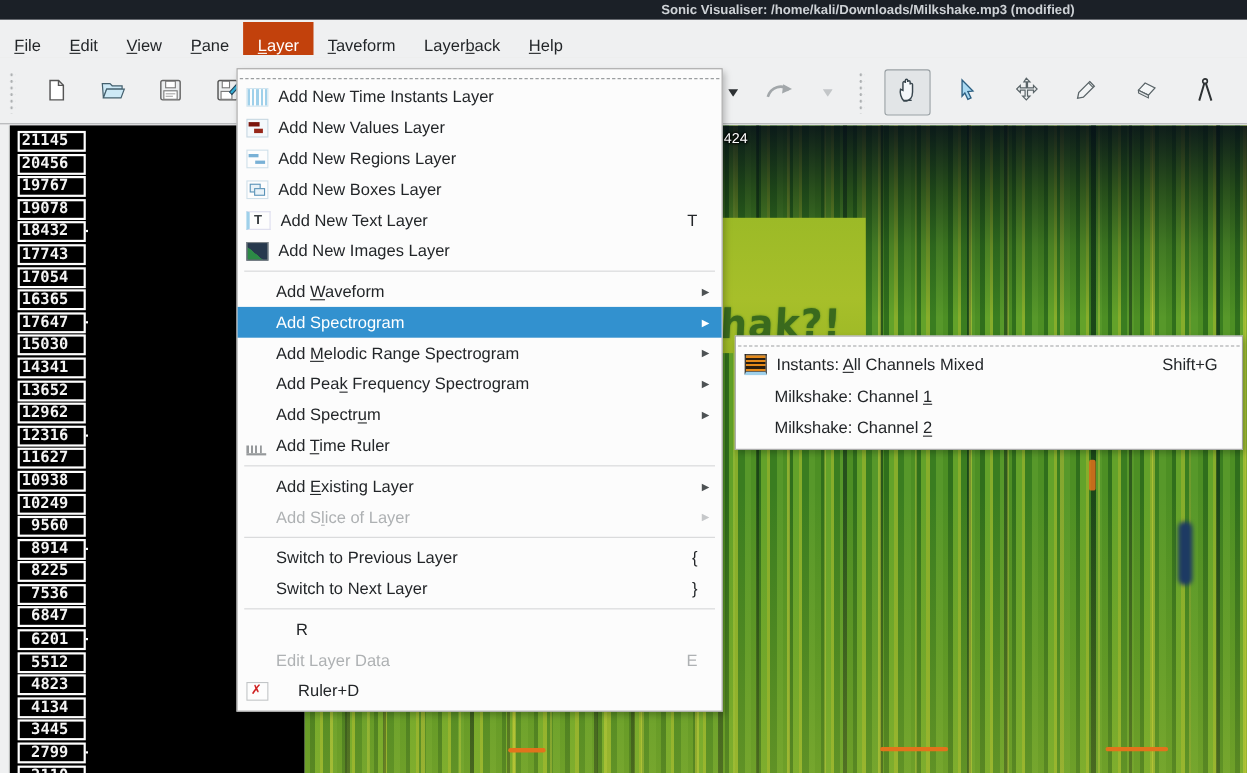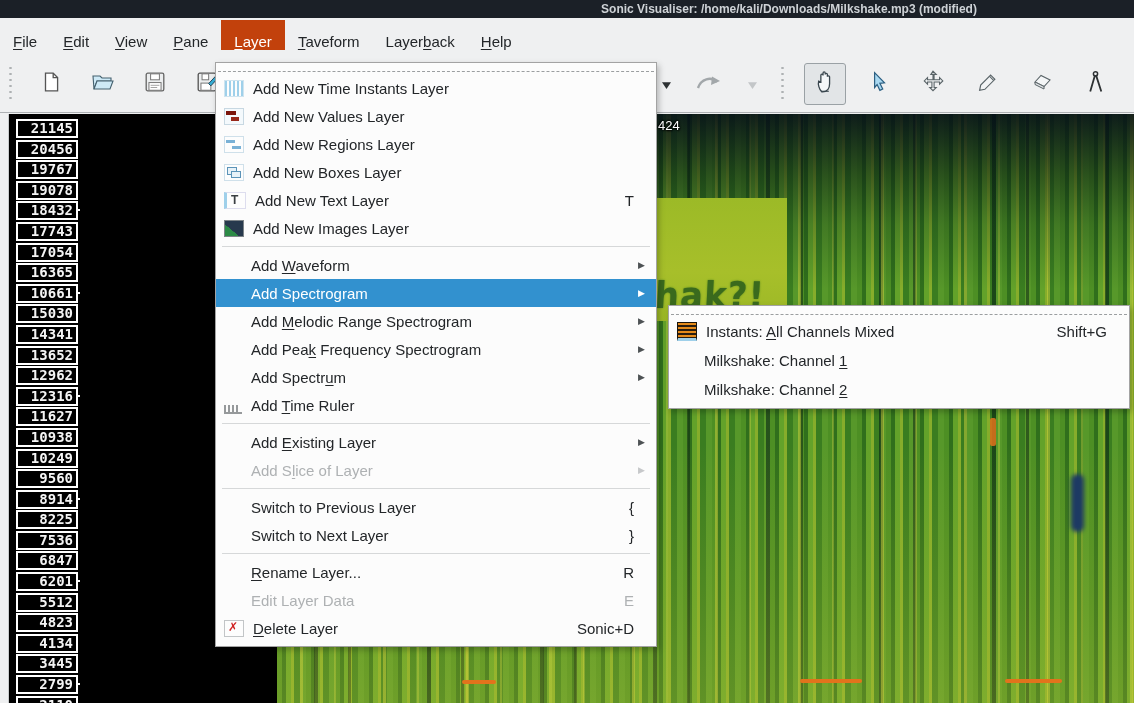--- a/index.html
+++ b/index.html
@@ -49,21 +49,21 @@
     position:absolute;left:0;top:112px;width:1134px;height:591px;
     border-top:1px solid #aeb1b4;background:#eff0f1;
   }
   .gutter{position:absolute;left:0;top:1px;width:8px;height:590px;background:#eff0f1;border-right:1px solid #c9cccd}
   .scale-panel{position:absolute;left:9px;top:1px;width:71px;height:590px;background:#000}
   .freq-col{position:absolute;left:7px;top:5px;width:62px}
   .freq-slot{position:relative;height:19px;margin-bottom:1.6px}
   .freq-box{
     position:absolute;inset:0;border:2px solid #ffffff;background:#000;
     color:#f4f4f4;font-family:"DejaVu Sans Mono","Liberation Mono",monospace;
-    font-size:14px;font-weight:bold;text-align:right;line-height:15px;padding-right:3px;
+    font-size:14px;font-weight:bold;text-align:right;line-height:15px;padding-right:14px;
   }
   .freq-tick{display:none}
   .freq-tick.show{
     display:block;position:absolute;right:-7px;top:8px;width:7px;height:2px;background:#fff;
   }
   .spec-black{position:absolute;left:80px;top:1px;width:197px;height:590px;background:#000}
   .spec{
     position:absolute;left:277px;top:1px;width:857px;height:590px;overflow:hidden;
     background:
       repeating-linear-gradient(90deg,transparent 0 23px,rgba(206,210,62,0.50) 23px 26px,transparent 26px 57px,rgba(224,220,72,0.32) 57px 59px,transparent 59px 83px),
@@ -305,21 +305,21 @@
           <div class="freq-box">17054</div>
 
         </div>
 
         <div class="freq-slot">
           <div class="freq-box">16365</div>
 
         </div>
 
         <div class="freq-slot">
-          <div class="freq-box">10661</div>
+          <div class="freq-box">17647</div>
           <div class="freq-tick show"></div>
         </div>
 
         <div class="freq-slot">
           <div class="freq-box">15030</div>
 
         </div>
 
         <div class="freq-slot">
           <div class="freq-box">14341</div>
@@ -571,36 +571,34 @@
 
       <div class="menu-item separator">
         
         
         
         
       </div>
 
       <div class="menu-item">
         <span class="mi-icon"></span>
-        <span class="mi-label"><span></span><span class="mn">R</span><span>ename Layer...</span></span>
         <span class="mi-shortcut">R</span>
 
       </div>
 
       <div class="menu-item disabled">
         <span class="mi-icon"></span>
         <span class="mi-label"><span>Edit Layer Data</span><span class="mn"></span><span></span></span>
         <span class="mi-shortcut">E</span>
 
       </div>
 
       <div class="menu-item">
         <span class="mi-icon" data-icon="delete-icon"></span>
-        <span class="mi-label"><span></span><span class="mn">D</span><span>elete Layer</span></span>
-        <span class="mi-shortcut">Sonic+D</span>
+        <span class="mi-shortcut">Ruler+D</span>
 
       </div>
     </div>
 </div>
 
 <div class="menu sub-menu">
   <div class="tearoff"></div>
   <div>
 
       <div class="menu-item">

